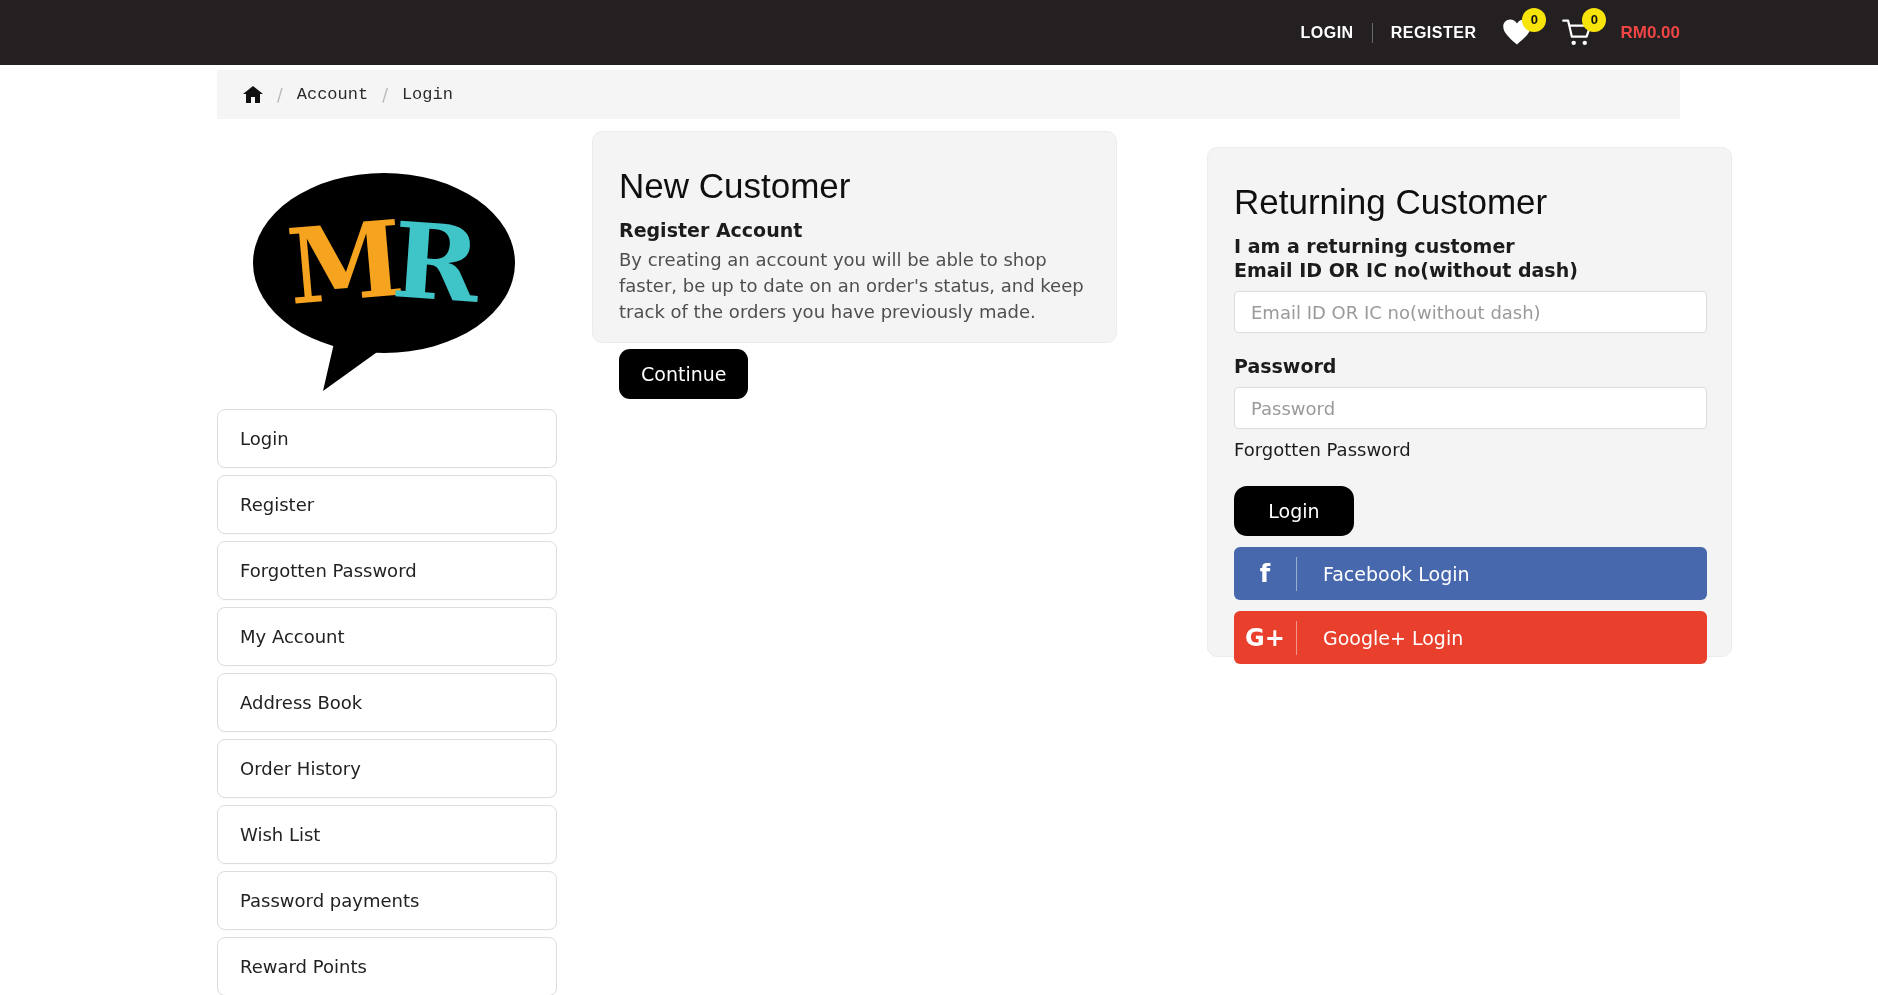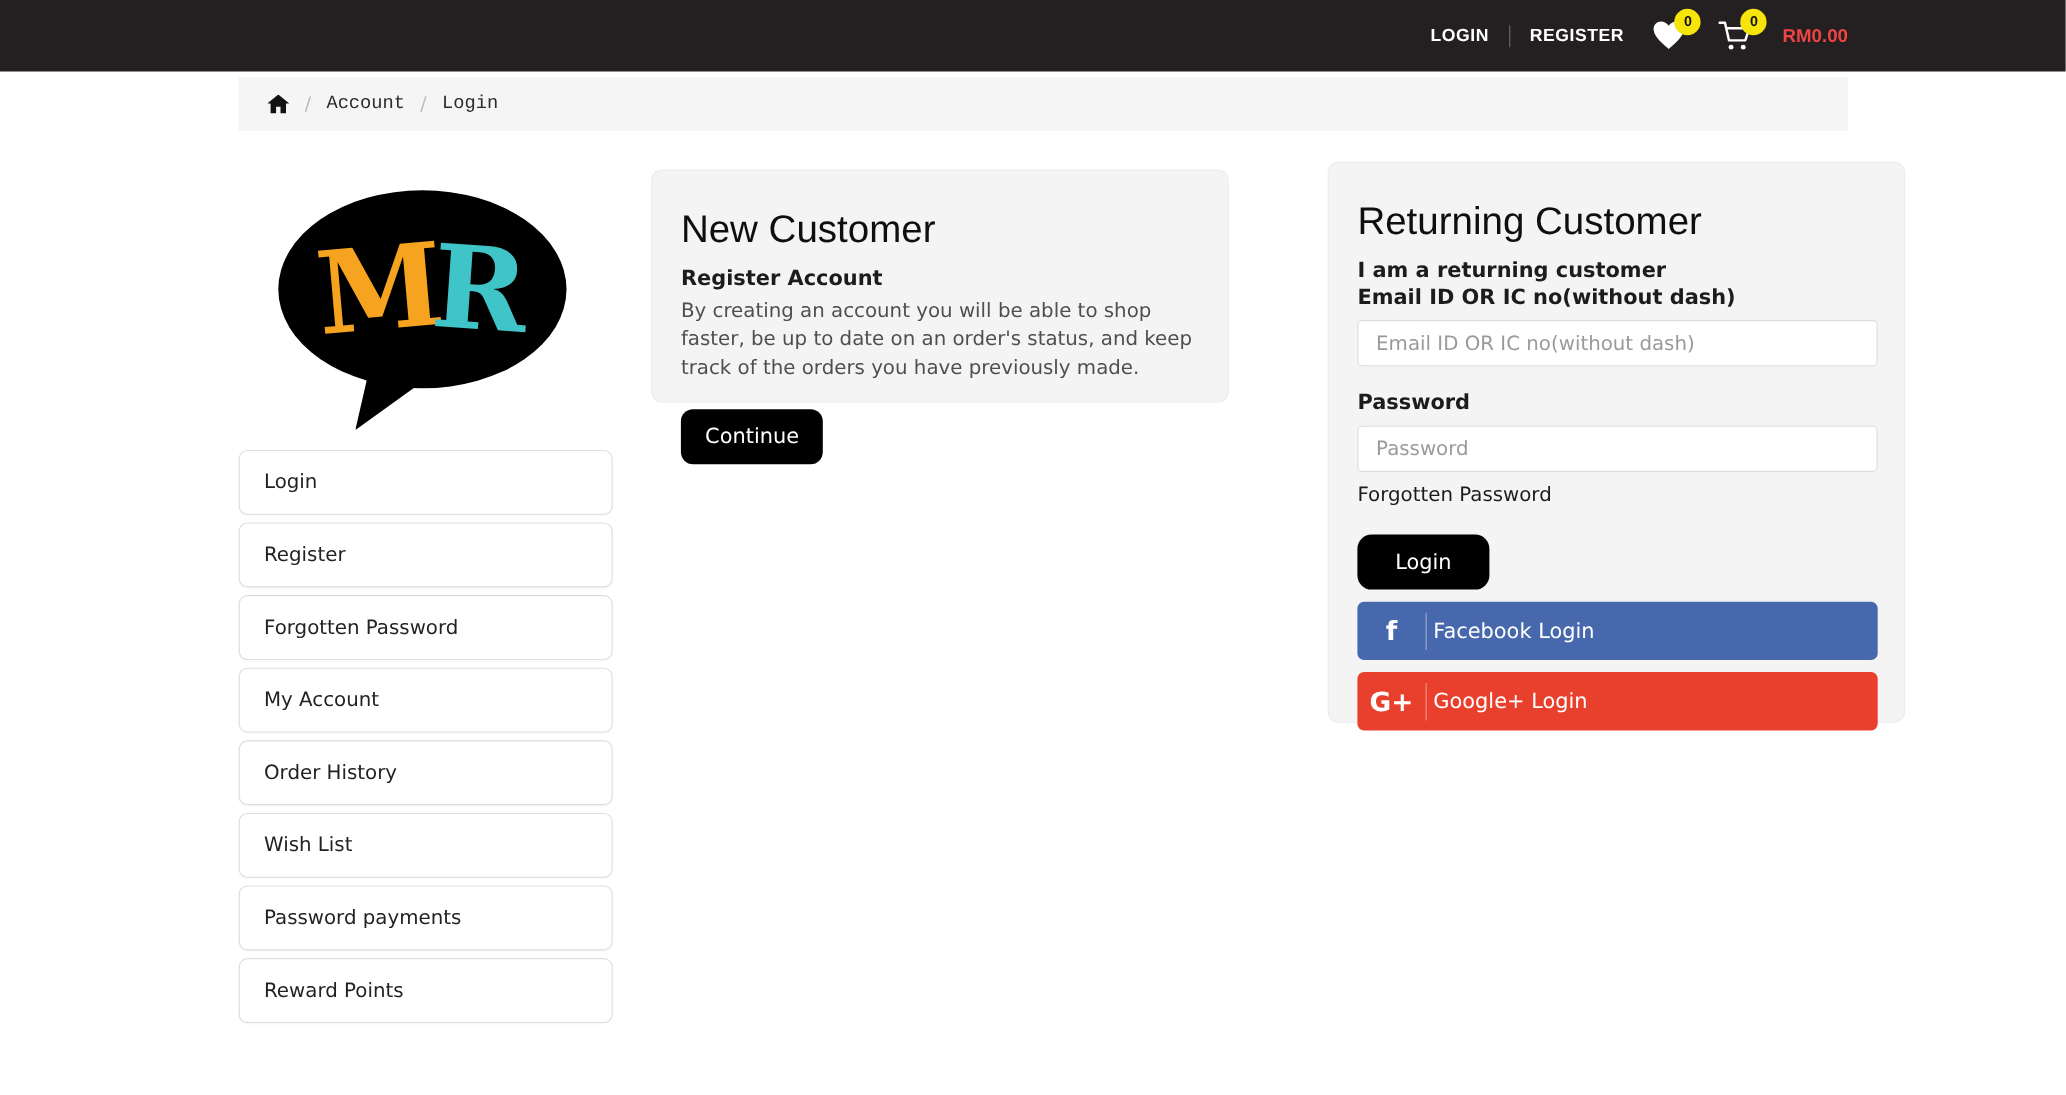--- a/index.html
+++ b/index.html
@@ -42,21 +42,21 @@
   .logo-m { color:#f6a41f; transform:rotate(-5deg); }
   .logo-r { color:#3fc4c7; transform:rotate(4deg); margin-left:-10px; }
   .side-nav { margin-top:12px; display:flex; flex-direction:column; gap:7px; }
   .side-item { height:59px; background:#fff; border:1px solid #ddd; border-radius:8px;
                display:flex; align-items:center; padding-left:22px; font-size:18px;
                color:#222; cursor:pointer; box-shadow:0 1px 1px rgba(0,0,0,.02); }
 
   
   .panel { position:absolute; background:#f4f4f4; border:1px solid #ececec;
            border-radius:10px; padding:24px 26px; }
-  .panel-new { top:154px; left:592px; width:525px; height:212px; }
+  .panel-new { top:131px; left:592px; width:525px; height:212px; }
   .panel-return { top:147px; left:1207px; width:525px; height:510px; }
   .panel-title { font-family:"Liberation Sans", sans-serif; font-weight:normal;
                  font-size:35px; color:#0f0f0f; margin-top:10px; }
   .panel-sub { font-size:19px; font-weight:bold; color:#1c1c1c; margin-top:13px; }
   .panel-text { font-size:18px; color:#4f4f4f; line-height:1.45; margin-top:6px; }
   .btn-black { display:inline-flex; align-items:center; justify-content:center;
                background:#000; color:#fff; border:none; border-radius:11px;
                font-size:19px; font-family:"DejaVu Sans", sans-serif; cursor:pointer; }
   .btn-continue { margin-top:24px; padding:0 22px; height:50px; }
 
@@ -71,21 +71,21 @@
   .btn-login { margin-top:26px; width:120px; height:50px; border-radius:13px; }
 
   .social-btn { width:473px; height:53px; border:none; border-radius:6px; margin-top:11px;
                 display:flex; align-items:center; color:#fff; cursor:pointer;
                 font-family:"DejaVu Sans", sans-serif; }
   .btn-facebook { background:#4868ad; }
   .btn-google { background:#e8402d; }
   .social-icon { width:62px; display:flex; align-items:center; justify-content:center;
                  font-weight:bold; font-size:24px; color:#fff; }
   .social-sep { width:1px; height:34px; background:rgba(255,255,255,.45); }
-  .social-label { margin-left:6px; font-size:19px; }
+  .social-label { margin-left:26px; font-size:19px; }
 
   svg { display:block; }
 </style>
 </head>
 <body>
 
 <div class="page">
 
   <div class="topbar">
     <div class="topbar-inner">
@@ -142,20 +142,23 @@
         <div class="side-item">
           <span>Register</span>
         </div>
         <div class="side-item">
           <span>Forgotten Password</span>
         </div>
         <div class="side-item">
           <span>My Account</span>
         </div>
         <div class="side-item">
+          <span>Address Book</span>
+        </div>
+        <div class="side-item">
           <span>Order History</span>
         </div>
         <div class="side-item">
           <span>Wish List</span>
         </div>
         <div class="side-item">
           <span>Password payments</span>
         </div>
         <div class="side-item">
           <span>Reward Points</span>

